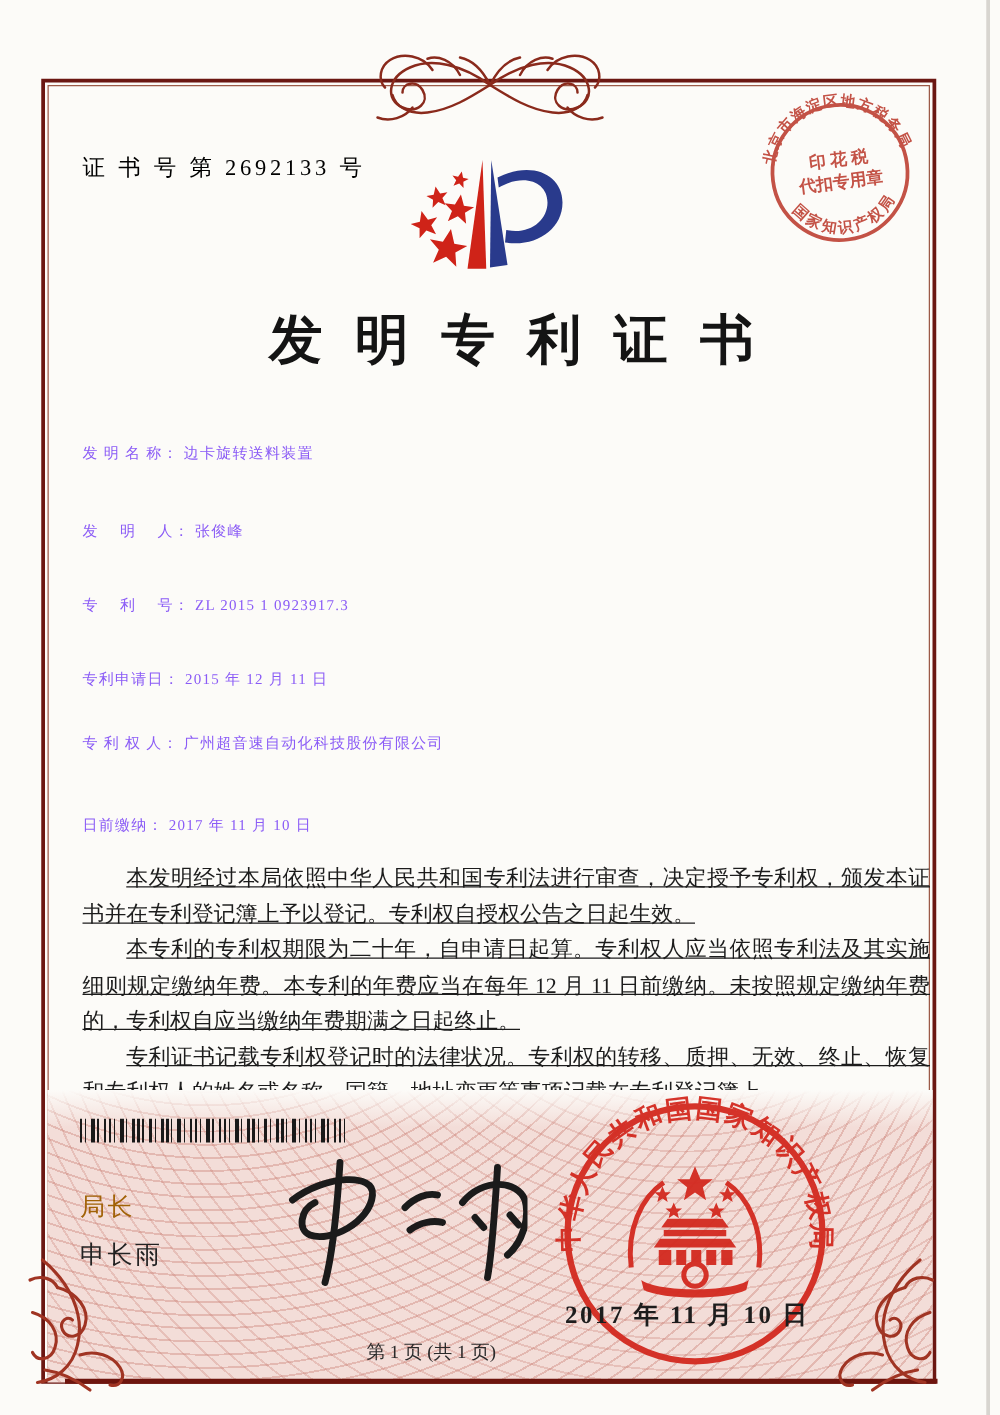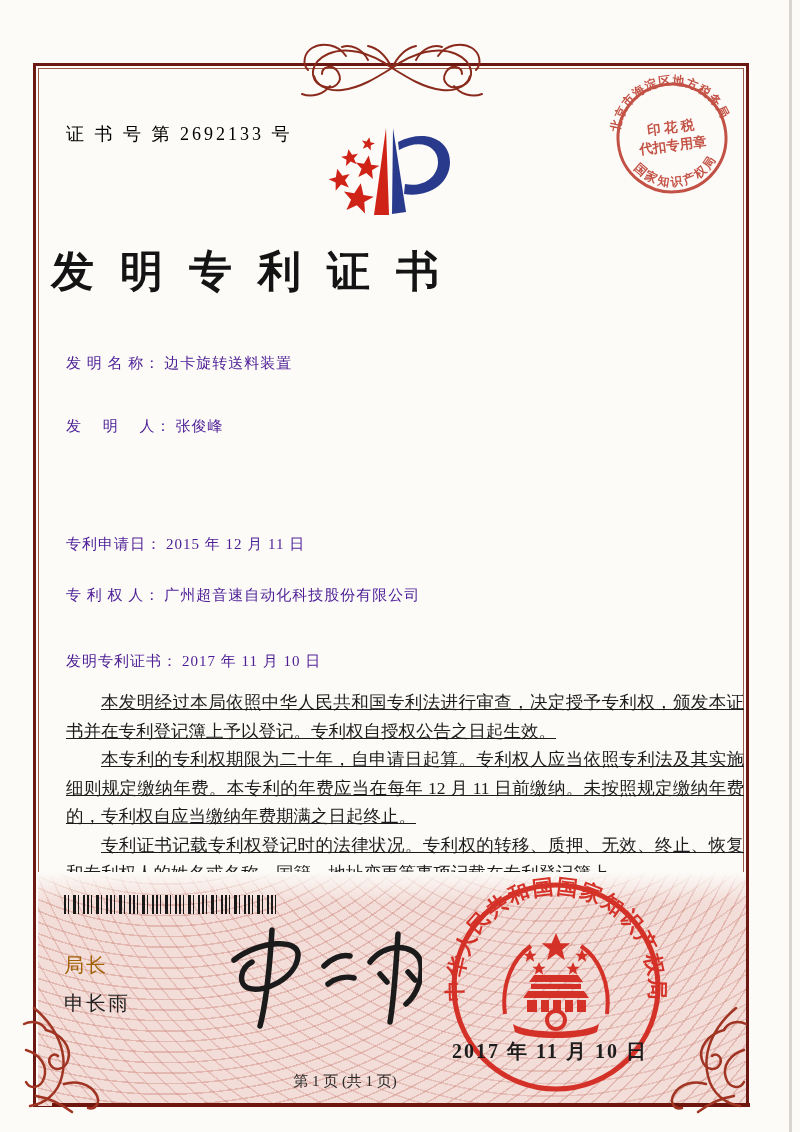--- a/index.html
+++ b/index.html
@@ -32,26 +32,26 @@
   }
   .band::before{
     content:""; position:absolute; left:0; right:0; top:0; height:30px;
     background:linear-gradient(#fcfbf8, rgba(252,251,248,0));
   }
   .cert-no{
     position:absolute; left:66px; top:122px; font-size:18px;
     letter-spacing:3px; color:#000000;
   }
   .title{
-    position:absolute; left:33px; top:243px; width:596px; text-align:left;
-    font-size:43px; font-weight:700; letter-spacing:26px; padding-left:18px;
+    position:absolute; left:33px; top:243px; width:596px; text-align:right;
+    font-size:43px; font-weight:700; letter-spacing:26px; padding-left:38px;
     box-sizing:border-box; color:#141414;
   }
   .field-row{
-    position:absolute; left:66px; width:680px; font-size:15px; color:#4c1d95;
+    position:absolute; left:66px; width:680px; font-size:12px; color:#8b5cf6;
     white-space:nowrap;
   }
   .field-row .lab{letter-spacing:1px;}
   .field-row .val{margin-left:4px; letter-spacing:1px;}
   .body-text{
     position:absolute; left:66px; top:688px; width:678px;
     font-size:17.5px; line-height:28.5px; text-align:justify; color:#1c1c1c;
   }
   .body-text p{margin:0; text-indent:2em;text-decoration:underline;}
   .barcode{
@@ -154,28 +154,31 @@
   </svg>
 
   <div class="title">发明专利证书</div>
 
   <div class="field-row" style="top:354px">
     <span class="lab">发 明 名 称：</span><span class="val">边卡旋转送料装置</span>
   </div>
   <div class="field-row" style="top:417px">
     <span class="lab">发　 明　 人：</span><span class="val">张俊峰</span>
   </div>
+  <div class="field-row" style="top:476px">
+    <span class="lab">专　 利　 号：</span><span class="val">ZL 2015 1 0923917.3</span>
+  </div>
   <div class="field-row" style="top:535px">
     <span class="lab">专利申请日：</span><span class="val">2015 年 12 月 11 日</span>
   </div>
   <div class="field-row" style="top:586px">
     <span class="lab">专 利 权 人：</span><span class="val">广州超音速自动化科技股份有限公司</span>
   </div>
   <div class="field-row" style="top:652px">
-    <span class="lab">发明专利证书：</span><span class="val">2017 年 11 月 10 日</span>
+    <span class="lab">日前缴纳：</span><span class="val">2017 年 11 月 10 日</span>
   </div>
 
   <div class="body-text">
     <p>本发明经过本局依照中华人民共和国专利法进行审查，决定授予专利权，颁发本证书并在专利登记簿上予以登记。专利权自授权公告之日起生效。</p>
     <p>本专利的专利权期限为二十年，自申请日起算。专利权人应当依照专利法及其实施细则规定缴纳年费。本专利的年费应当在每年 12 月 11 日前缴纳。未按照规定缴纳年费的，专利权自应当缴纳年费期满之日起终止。</p>
     <p>专利证书记载专利权登记时的法律状况。专利权的转移、质押、无效、终止、恢复和专利权人的姓名或名称、国籍、地址变更等事项记载在专利登记簿上。</p>
   </div>
 
   <div class="band"></div>
 

